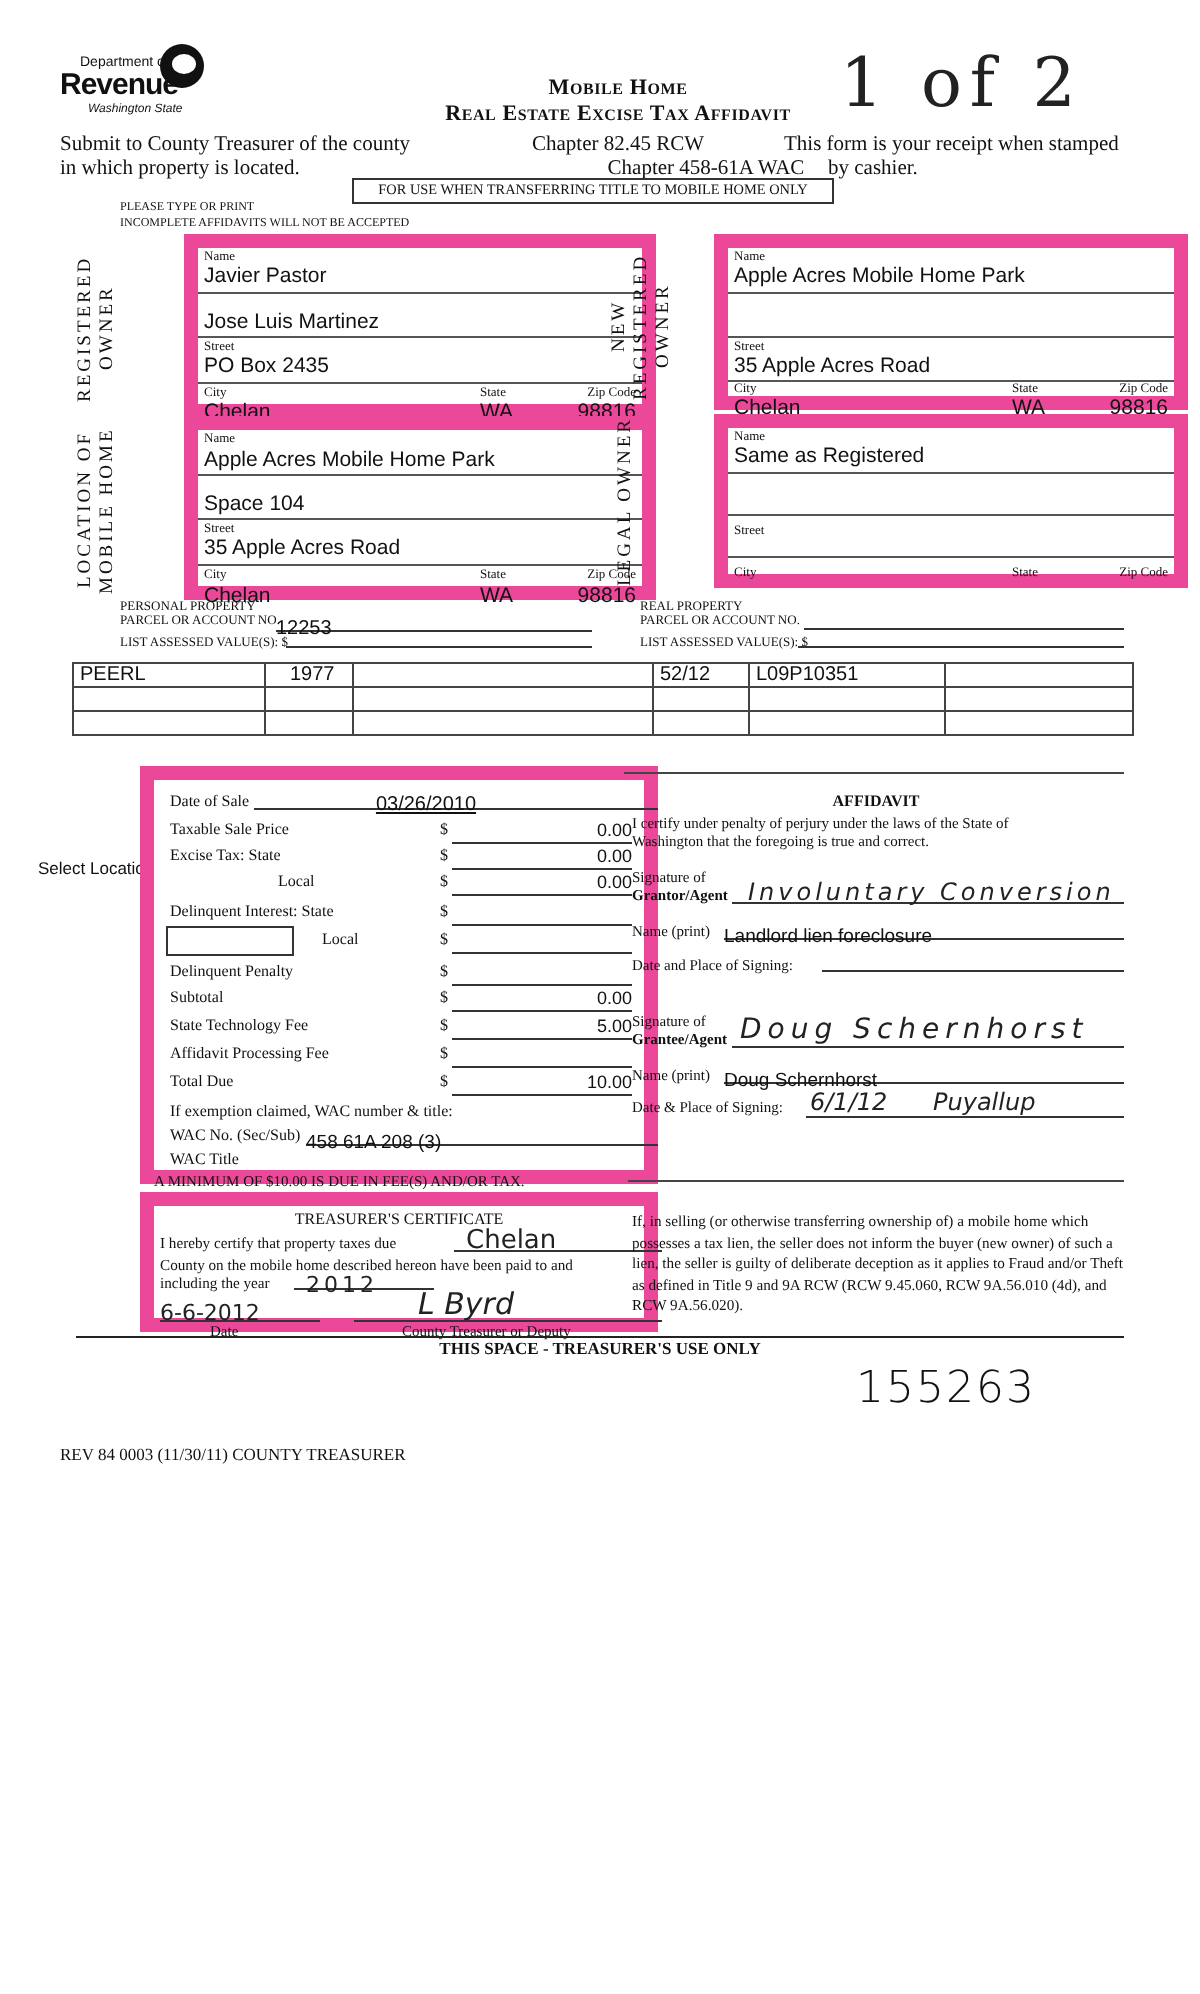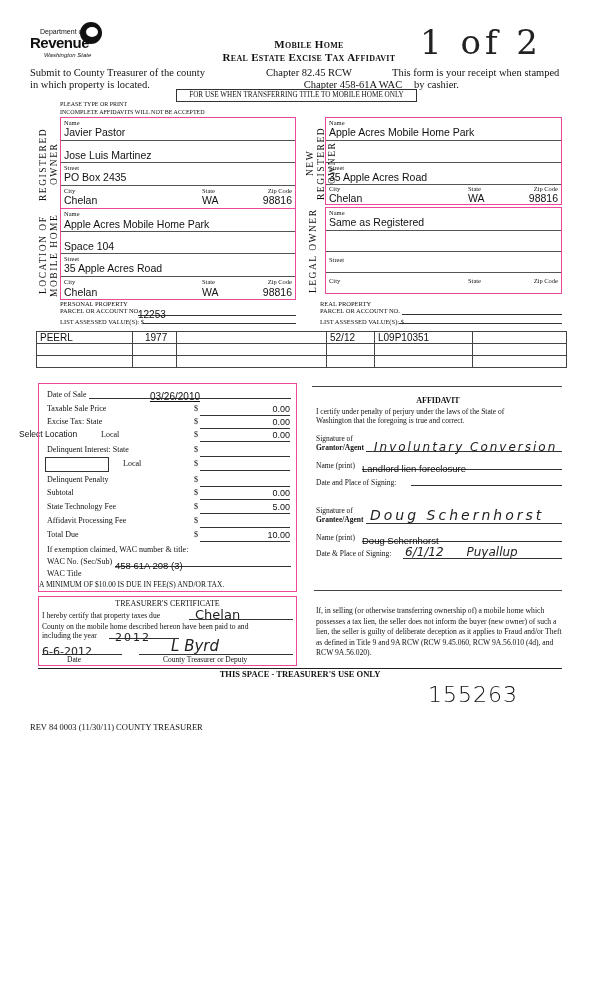--- a/index.html
+++ b/index.html
@@ -8,21 +8,21 @@
   .sans { font-family:"Liberation Sans", sans-serif; }
   .hand { font-family:"DejaVu Sans", sans-serif; font-style:italic; color:#222; }
   .logo-dept { font-size:7px; left:40px; top:28px; }
   .logo-rev { font-size:15px; font-weight:bold; left:30px; top:34px; font-family:"Liberation Sans", sans-serif; letter-spacing:-0.5px; }
   .logo-wa { font-size:6px; font-style:italic; left:44px; top:52px; font-family:"Liberation Sans", sans-serif; }
   .logo-mark { left:80px; top:22px; width:22px; height:22px; border-radius:50%; background:#111; }
   .logo-mark::after { content:""; position:absolute; left:6px; top:5px; width:12px; height:10px; border-radius:50%; background:#fff; }
   .t-small { font-size:10.5px; }
   .title1 { left:0; width:600px; text-align:center; top:38px; font-size:11px; font-weight:bold; font-variant:small-caps; letter-spacing:0.3px; padding-left:18px; box-sizing:border-box;}
   .title2 { left:0; width:600px; text-align:center; top:51px; font-size:11px; font-weight:bold; font-variant:small-caps; letter-spacing:0.3px; padding-left:18px; box-sizing:border-box;}
-  .box { border:1px solid #ec4899; position:absolute; box-sizing:border-box; }
+  .box { border:7px solid #ec4899; position:absolute; box-sizing:border-box;margin-left:32px; }
   .tiny { font-size:6.5px; text-transform:uppercase; }
   .val { font-family:"Liberation Sans", sans-serif; font-size:10.5px; }
   .vert { position:absolute; writing-mode:vertical-rl; transform:rotate(180deg); font-size:9.5px; letter-spacing:1.5px; text-align:center; line-height:11px; }
   .row { position:absolute; left:0; right:0; border-top:1px solid #555; }
   .cell-lbl { position:absolute; font-size:6.5px; }
   .cell-val { position:absolute; font-family:"Liberation Sans", sans-serif; font-size:10.5px; }
   .uline { position:absolute; border-bottom:1px solid #333; }
   table.mh { border-collapse:collapse; position:absolute; left:36px; top:331px; width:531px; }
   table.mh td, table.mh th { border:1px solid #444; height:11px; padding:0 3px; font-size:7px; font-weight:normal; }
   table.mh th { height:15px; text-align:center; line-height:8px; }

